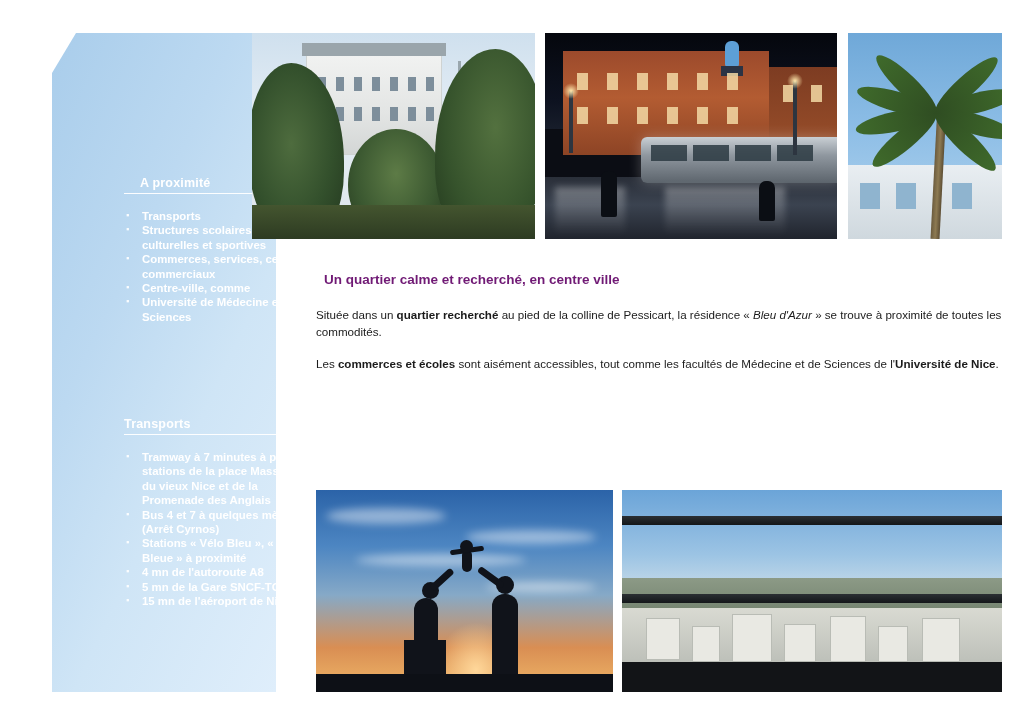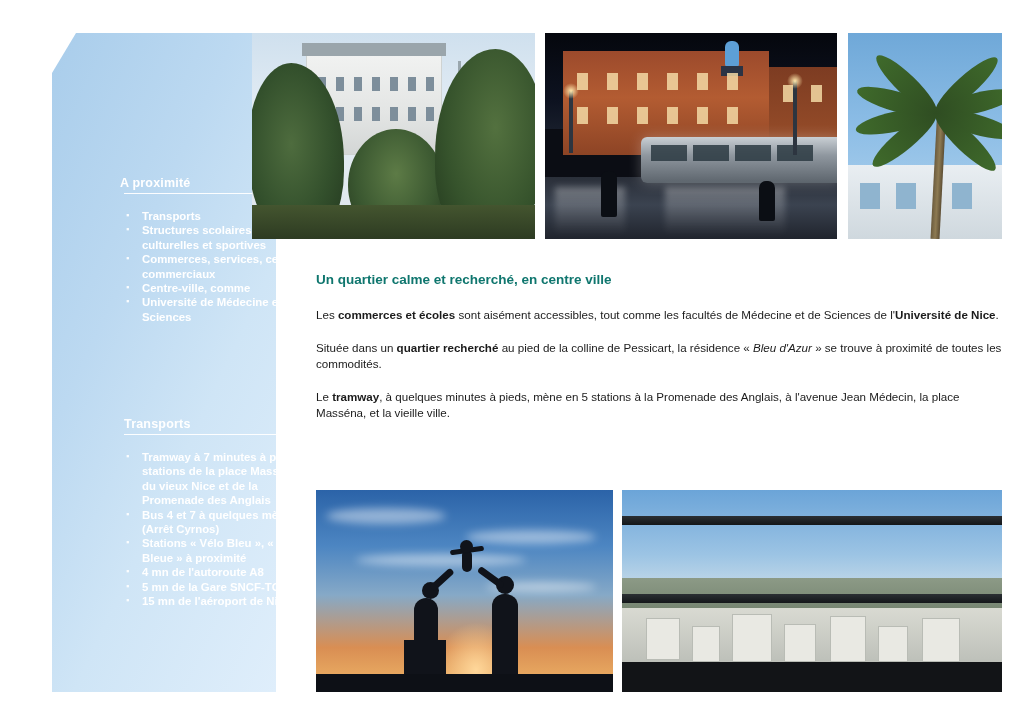--- a/index.html
+++ b/index.html
@@ -259,45 +259,45 @@
   }
 
   
   .body-col {
     position: absolute;
     left: 316px;
     top: 272px;
     width: 686px;
   }
   .heading {
-    color: #0f766e;
+    color: #701a75;
     font-size: 13.5px;
     font-weight: bold;
-    margin: 0 0 20px 0;
+    margin: 0 0 20px 8px;
   }
   p.para {
     margin: 0 0 16px 0;
     font-size: 11.6px;
     line-height: 16.5px;
     color: #1b1b1b;
     text-align: left;
   }
   p.para:last-child { margin-bottom: 0; }
   .b { font-weight: bold; }
   .i { font-style: italic; }
 </style>
 </head>
 <body>
 
 <div class="page">
 
   <div class="sidebar">
     <div class="sidebar-inner">
 
-      <div class="side-section-title" style="left:68px; top:143px;">A proximité</div>
+      <div class="side-section-title" style="left:88px; top:143px;">A proximité</div>
       <div class="side-rule" style="left:72px; top:160px; width:164px;"></div>
 
       <ul class="side-list" style="left:72px; top:176px;">
         <li>Transports</li>
         <li>Structures scolaires, culturelles et sportives</li>
         <li>Commerces, services, centres commerciaux</li>
         <li>Centre-ville, comme</li>
         <li>Université de  Médecine et Sciences</li>
       </ul>
 
@@ -392,30 +392,27 @@
     <div class="frond" style="transform:rotate(140deg);"></div>
     <div class="frond" style="transform:rotate(168deg);"></div>
     <div class="frond" style="transform:rotate(196deg);"></div>
     <div class="frond" style="transform:rotate(224deg);"></div>
   </div>
 
   <div class="body-col">
     <h2 class="heading">Un quartier calme et recherché, en centre ville</h2>
 
     <p class="para">
+      <span>Située dans un </span><span class="b">quartier recherché</span><span> au pied de la colline de Pessicart, la résidence « </span><span class="i">Bleu d'Azur</span><span> » se trouve à proximité de toutes les commodités.</span>
+    </p>
+
+    <p class="para">
       <span>Les </span><span class="b">commerces et écoles</span><span> sont aisément accessibles, tout comme les facultés de Médecine et de Sciences de l'</span><span class="b">Université de Nice</span><span>.</span>
     </p>
 
-    <p class="para">
-      <span>Située dans un </span><span class="b">quartier recherché</span><span> au pied de la colline de Pessicart, la résidence « </span><span class="i">Bleu d'Azur</span><span> » se trouve à proximité de toutes les commodités.</span>
-    </p>
-
-    <p class="para">
-      <span>Le </span><span class="b">tramway</span><span>, à quelques minutes à pieds, mène en 5 stations à la Promenade des Anglais, à l'avenue Jean Médecin, la place Masséna, et la vieille ville.</span>
-    </p>
 
   </div>
 
   <div class="photo p4">
     <div class="sky"></div>
     <div class="cloud" style="left:10px; top:18px; width:120px; height:16px;"></div>
     <div class="cloud" style="left:150px; top:40px; width:130px; height:14px;"></div>
     <div class="cloud" style="left:40px; top:64px; width:170px; height:12px;"></div>
     <div class="cloud" style="left:170px; top:92px; width:110px; height:10px;"></div>
     <div class="sun"></div>

